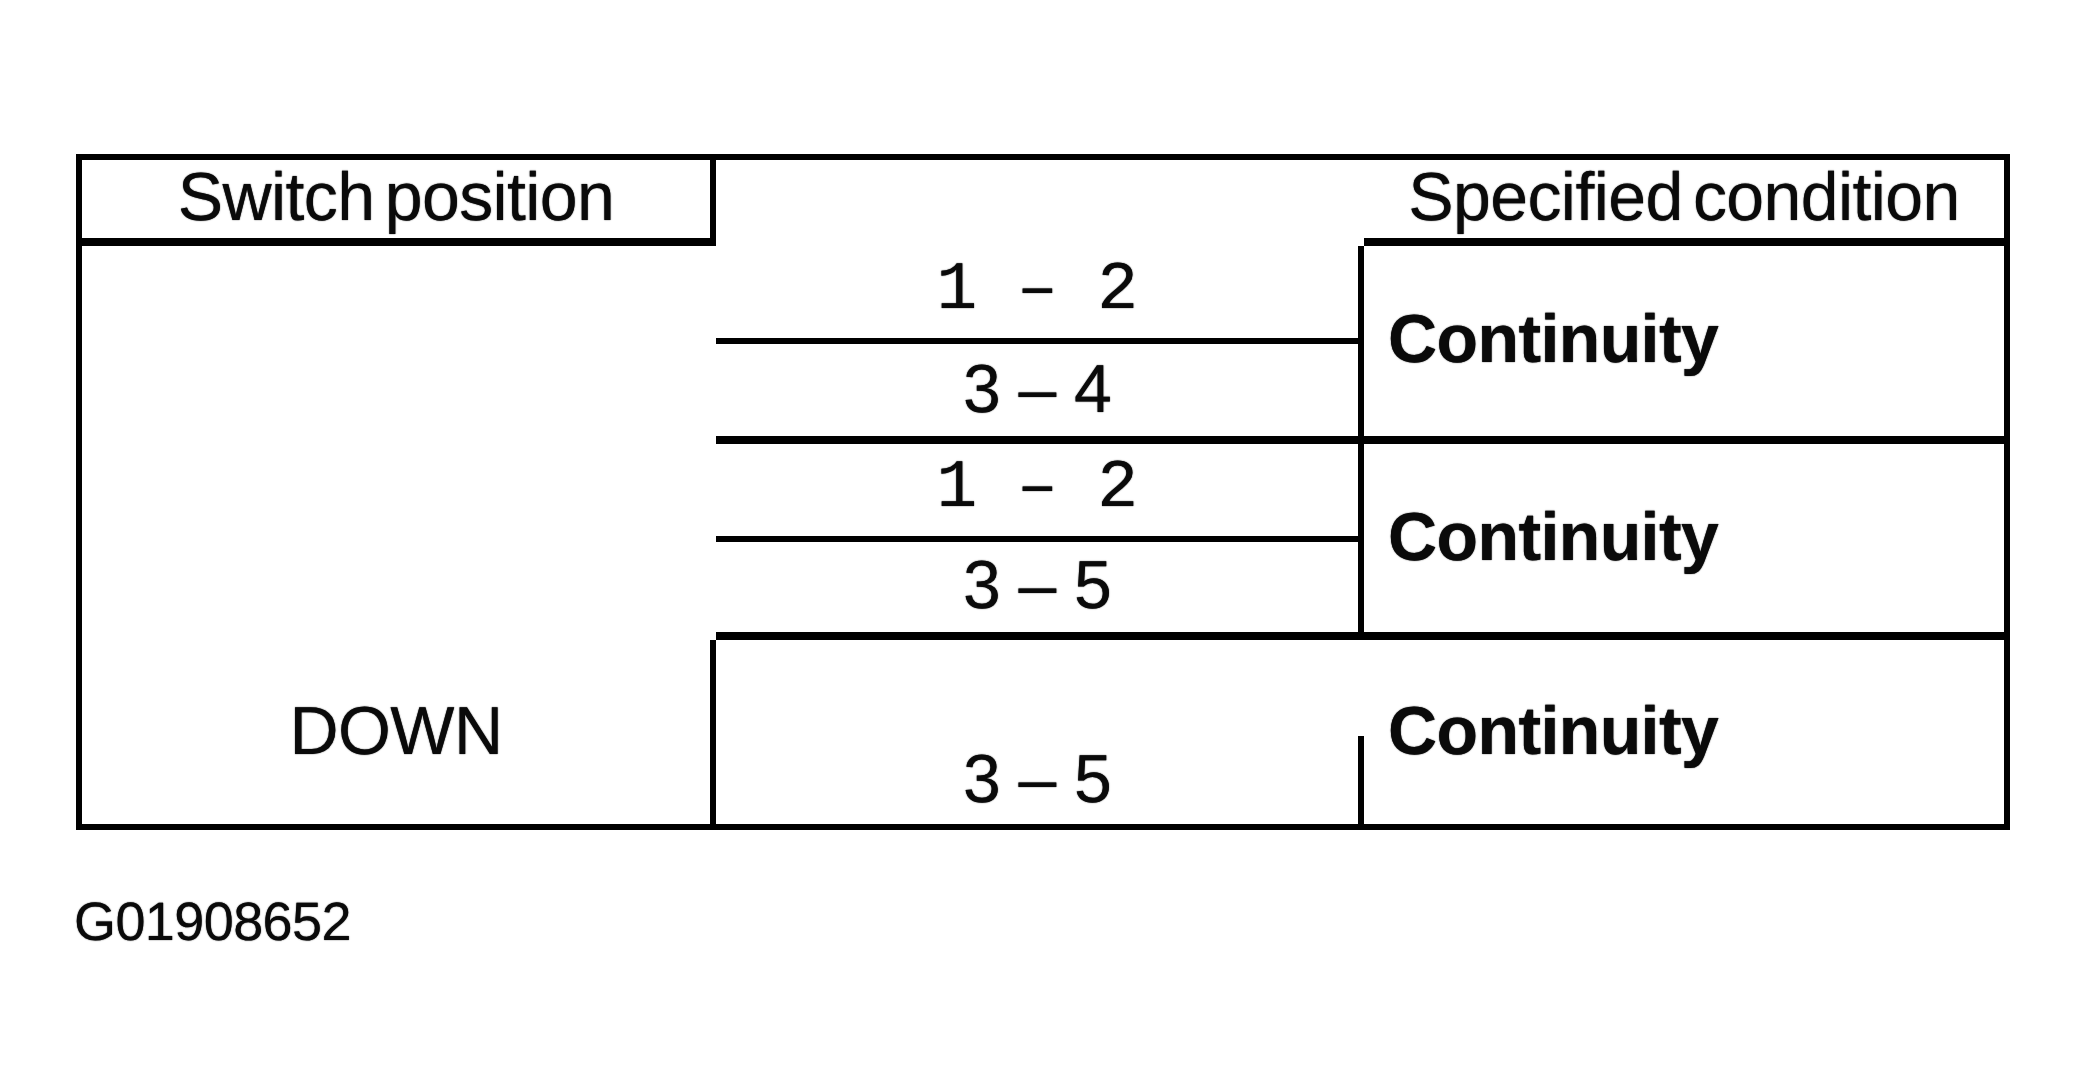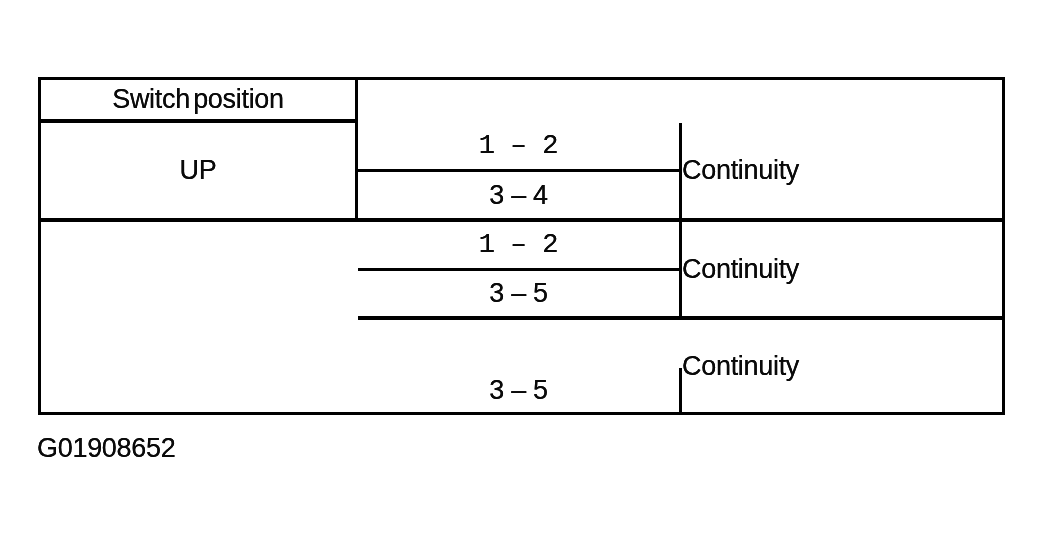--- a/index.html
+++ b/index.html
@@ -29,61 +29,63 @@
     display: grid;
     grid-template-columns: 317px 324px 320px;
     grid-template-rows: 43px 49px 50px 49px 49px 48px 44px;
   }
   .c {
     display: flex;
     align-items: center;
     justify-content: center;
     box-sizing: border-box;
     border: 0 solid #000;
-    font-size: 27px;
+    font-size: 34px;
     letter-spacing: -0.3px;
     text-shadow: 0 0 0.6px currentColor;
     white-space: nowrap;
     overflow: hidden;
   }
   .hdr { word-spacing: -4px; }
   .br  { border-right-width: 3px; }
   .bb-main { border-bottom-width: 4px; }
   .bb-sub  { border-bottom-width: 3px; font-family: Liberation Mono, monospace; }
   .left {
     justify-content: flex-start;
-    padding-left: 0;
+    padding-left: 12px;
+    font-weight: bold;
   }
   .caption {
     position: absolute;
     left: 37px;
-    top: 433px;
+    top: 446px;
     font-size: 27px;
     letter-spacing: -0.3px;
     text-shadow: 0 0 0.6px currentColor;
   }
 </style>
 </head>
 <body>
 
 <div class="page">
 
   <div class="spec-table">
 
     <div class="c hdr br bb-main" style="grid-row:1; grid-column:1">Switch position</div>
+    <div class="c hdr bb-main" style="grid-row:1; grid-column:3">Specified condition</div>
 
-    <div class="c br bb-main" style="grid-row:2/4; grid-column:1">UP</div>
     <div class="c br bb-sub" style="grid-row:2; grid-column:2">1 – 2</div>
     <div class="c br bb-main" style="grid-row:3; grid-column:2">3 – 4</div>
     <div class="c left bb-main" style="grid-row:2/4; grid-column:3">Continuity</div>
 
     <div class="c br bb-sub" style="grid-row:4; grid-column:2">1 – 2</div>
     <div class="c br bb-main" style="grid-row:5; grid-column:2">3 – 5</div>
     <div class="c left bb-main" style="grid-row:4/6; grid-column:3">Continuity</div>
 
+    <div class="c br" style="grid-row:6/8; grid-column:1">DOWN</div>
     <div class="c br" style="grid-row:7; grid-column:2">3 – 5</div>
     <div class="c left" style="grid-row:6/8; grid-column:3">Continuity</div>
 
   </div>
 
   <div class="caption">G01908652</div>
 
 </div>
 
 </body></html>

